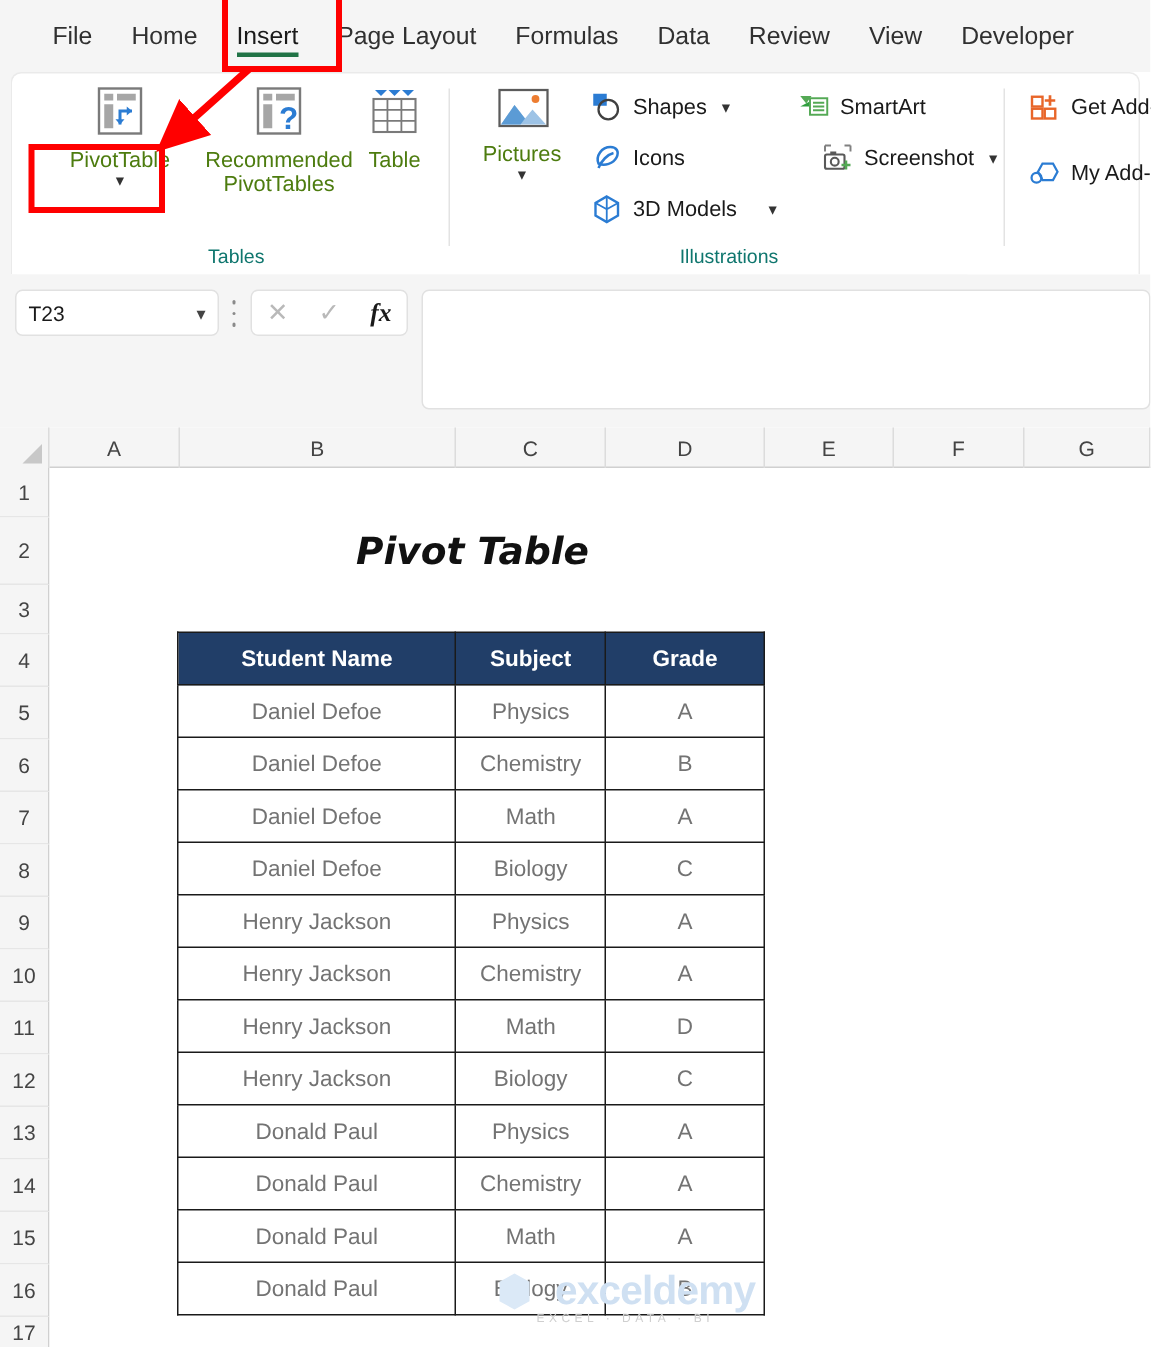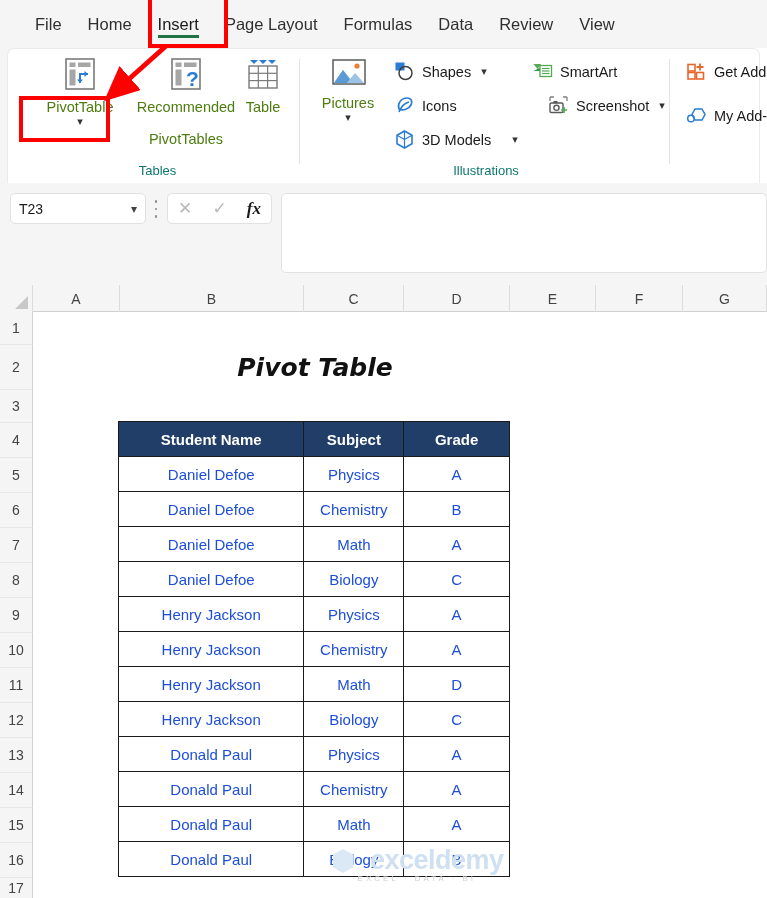--- a/index.html
+++ b/index.html
@@ -130,21 +130,21 @@
   .title-cell {
     position: absolute;
     display: flex; align-items: center; justify-content: center;
     font-family: "DejaVu Sans", sans-serif;
     font-size: 25px; font-weight: bold; font-style: italic; color: #111;
   }
   .dtable { position: absolute; border-collapse: collapse; }
   .dtable td, .dtable th {
     border: 1.6px solid #1a1a1a;
     padding: 0; text-align: center; vertical-align: middle;
-    font-size: 15px; color: #1d4ed8;
+    font-size: 15px; color: #737373;
     background: #ffffff;
   }
   .dtable th {
     background: #213E68; color: #ffffff; font-weight: bold; font-size: 15px;
   }
 
   
   .wm { position: absolute; pointer-events: none; }
   .wm .wmtext { font-size: 27px; font-weight: bold; color: #cfe0f2; letter-spacing: -0.5px; }
   .wm .wmsub { font-size: 8px; color: #cfcfcf; letter-spacing: 3px; text-align: center; margin-top: -2px; }
@@ -160,20 +160,21 @@
 
   <div class="tabstrip">
     <div class="tab">File</div>
     <div class="tab">Home</div>
     <div class="tab active">Insert</div>
     <div class="tab">Page Layout</div>
     <div class="tab">Formulas</div>
     <div class="tab">Data</div>
     <div class="tab">Review</div>
     <div class="tab">View</div>
+    <div class="tab">Developer</div>
   </div>
 
   <div class="ribbon">
     <div class="ribbon-groups">
 
       <div class="rgroup" style="left:8px; width:283px;">
 
         <div class="bigbtn" style="left:18px;">
           <span class="icon">
             <svg width="40" height="40" viewBox="0 0 40 40">
@@ -194,21 +195,21 @@
           <span class="icon">
             <svg width="40" height="40" viewBox="0 0 40 40">
               <rect x="6" y="4" width="28" height="30" fill="#ffffff" stroke="#7a7a7a" stroke-width="1.6"></rect>
               <rect x="9.5" y="7.5" width="6" height="4.5" fill="#a6a6a6"></rect>
               <rect x="18" y="7.5" width="12.5" height="4.5" fill="#a6a6a6"></rect>
               <rect x="9.5" y="14.5" width="6" height="16" fill="#a6a6a6"></rect>
               <text x="20" y="31" font-family="Liberation Sans, sans-serif" font-size="21" font-weight="bold" fill="#2b7cd3">?</text>
             </svg>
           </span>
           <span class="lbl">Recommended</span>
-          <span class="lbl" style="margin-top:16px">PivotTables</span>
+          <span class="lbl" style="margin-top:0">PivotTables</span>
         </div>
 
         <div class="bigbtn" style="left:210px; width:74px;">
           <span class="icon">
             <svg width="44" height="40" viewBox="0 0 44 40">
               <path d="M9 5 l4 4 l4 -4 z" fill="#2b7cd3"></path>
               <path d="M18 5 l4 4 l4 -4 z" fill="#2b7cd3"></path>
               <path d="M27 5 l4 4 l4 -4 z" fill="#2b7cd3"></path>
               <rect x="8" y="11" width="28" height="22" fill="#ffffff" stroke="#7a7a7a" stroke-width="1.4"></rect>
               <line x1="17.3" y1="11" x2="17.3" y2="33" stroke="#7a7a7a" stroke-width="1.2"></line>

